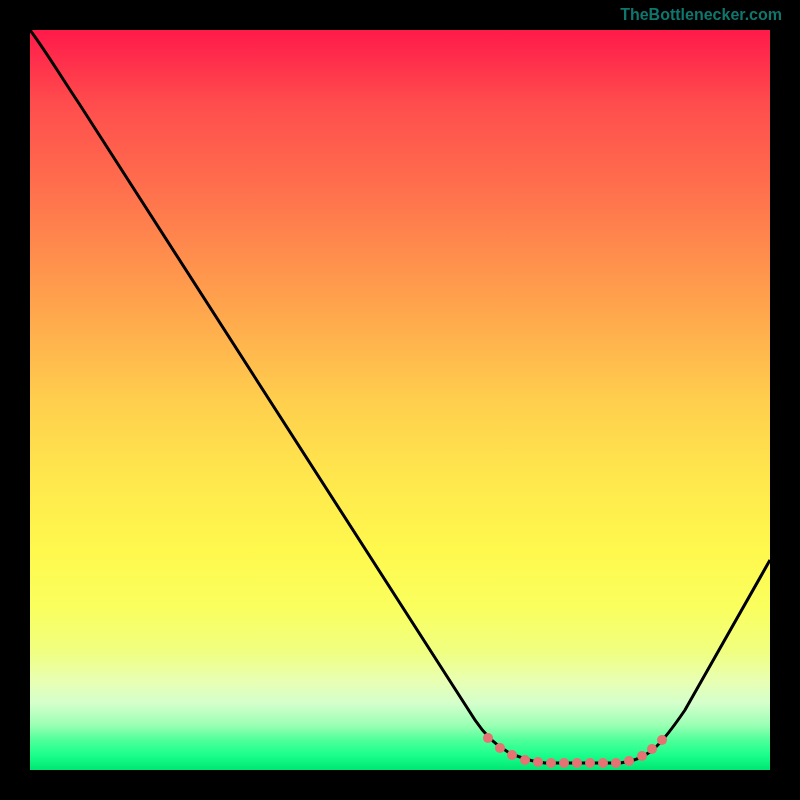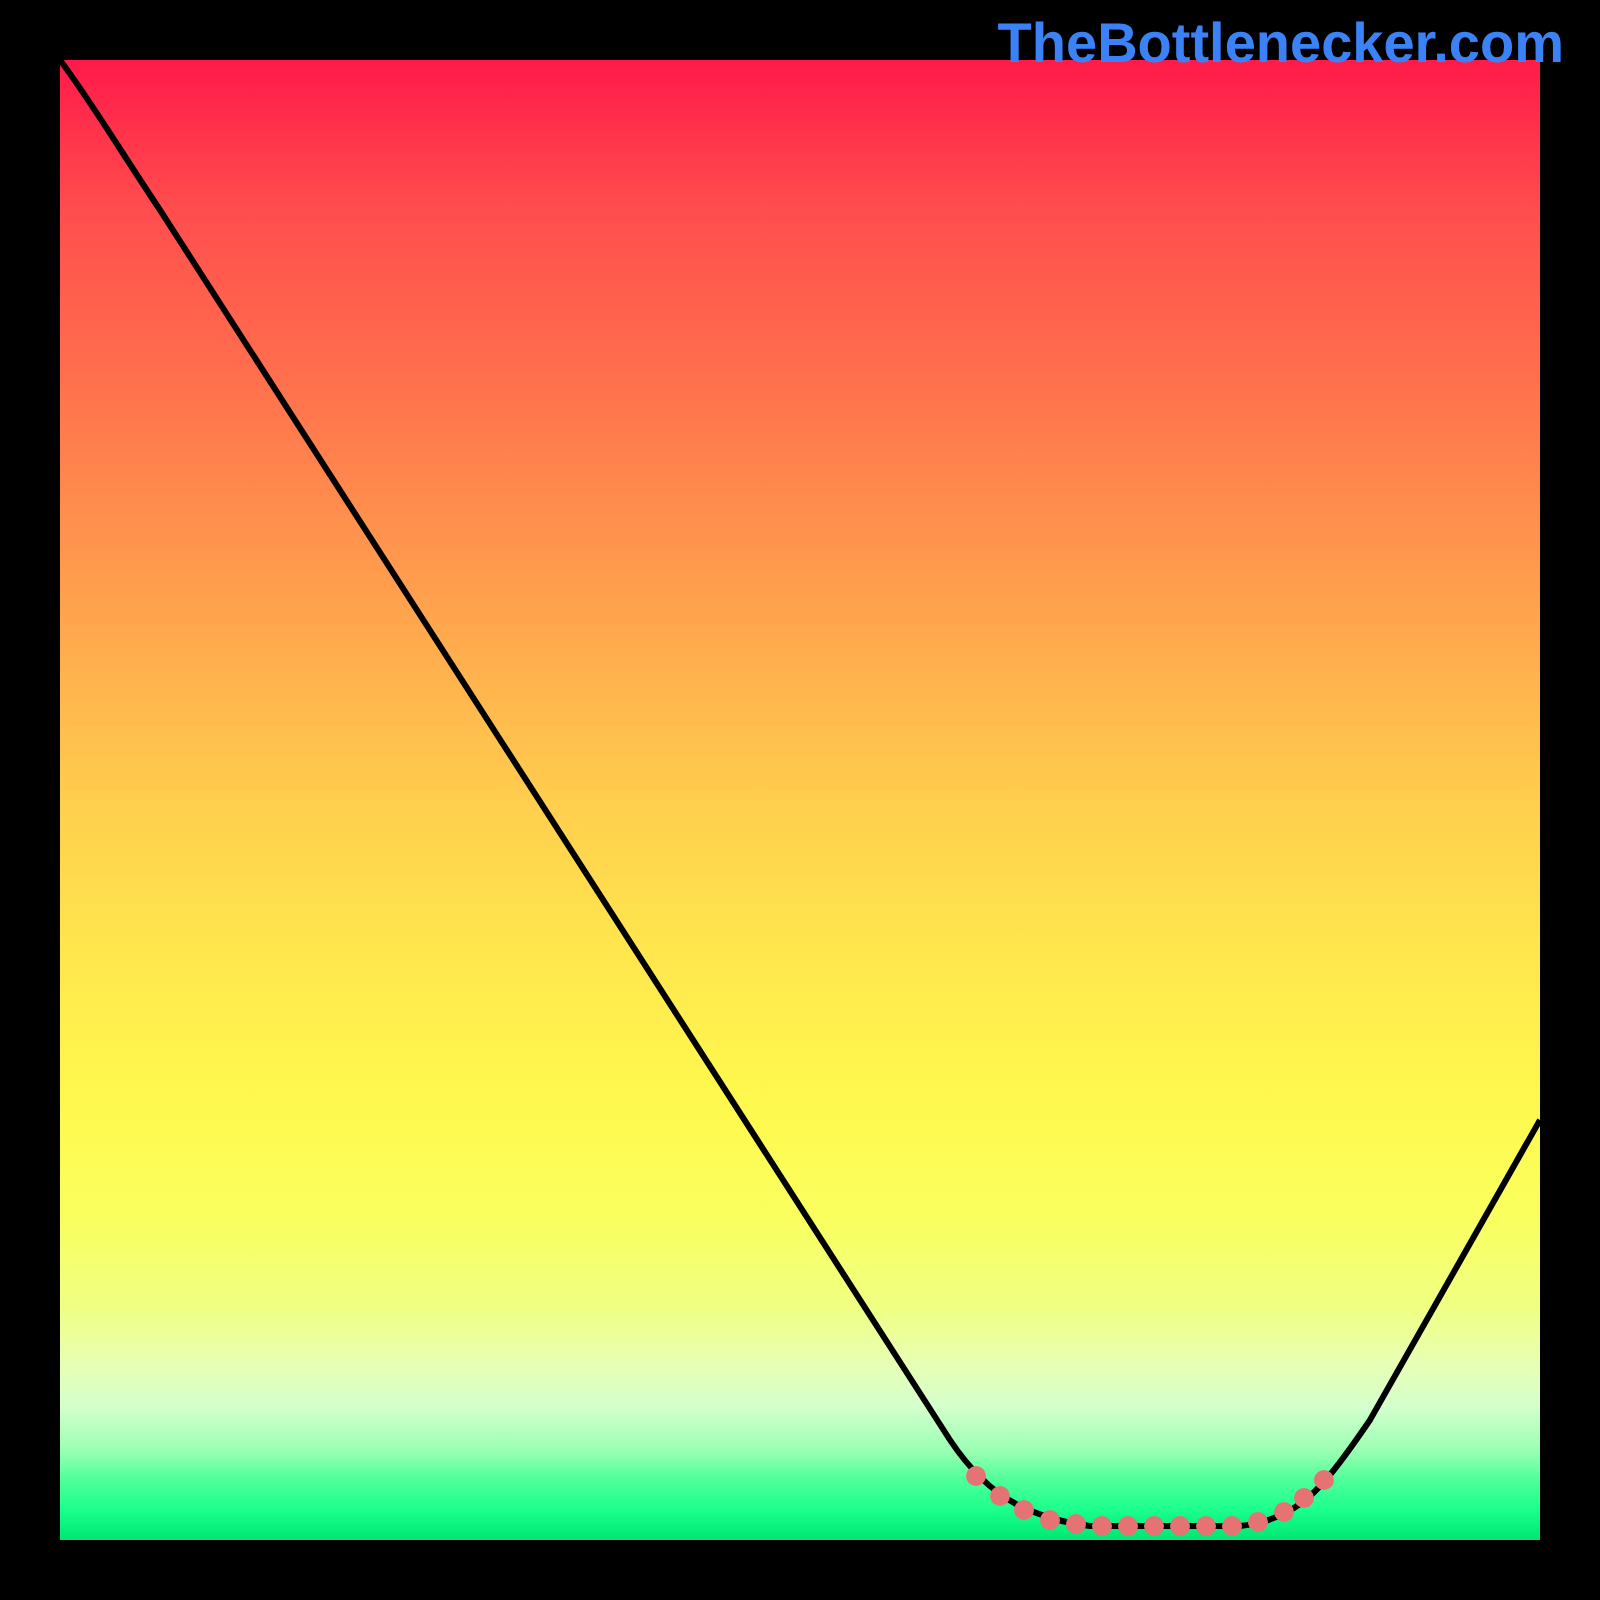--- a/index.html
+++ b/index.html
@@ -7,22 +7,22 @@
       width: 800px;
       height: 800px;
       background: #000;
       position: relative;
       font-family: Arial, sans-serif;
     }
     .watermark {
       position: absolute;
       top: 6px;
       right: 18px;
-      color: #3b82f6;
-      font-size: 28px;
+      color: #0f766e;
+      font-size: 16px;
       font-weight: bold;
       z-index: 10;
     }
     .chart-container {
       position: absolute;
       top: 30px;
       left: 30px;
       width: 740px;
       height: 740px;
       background: #000;

